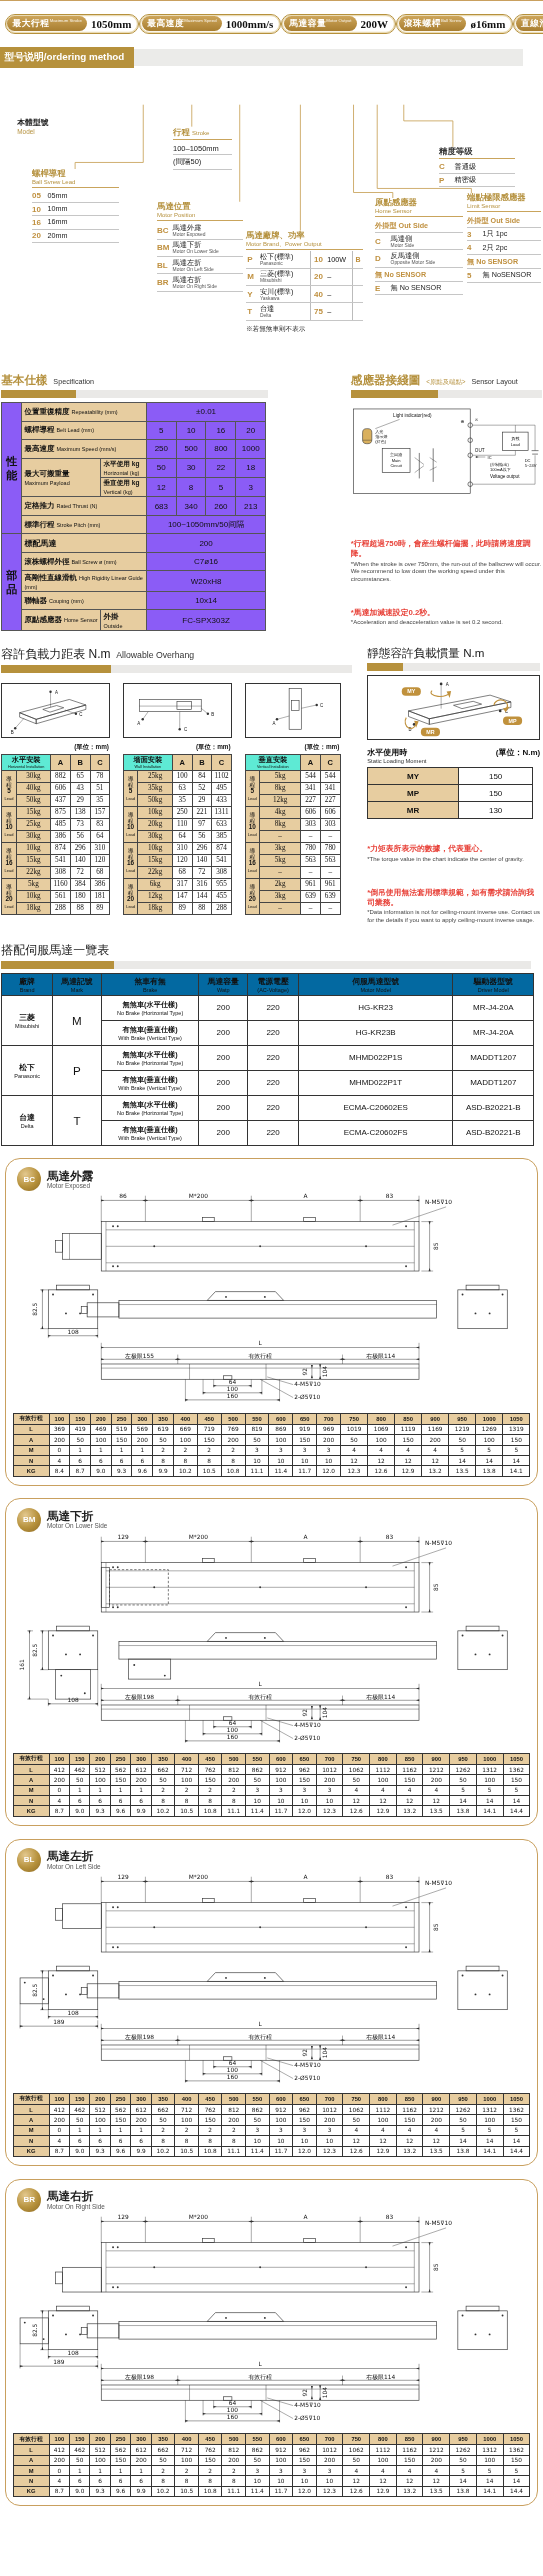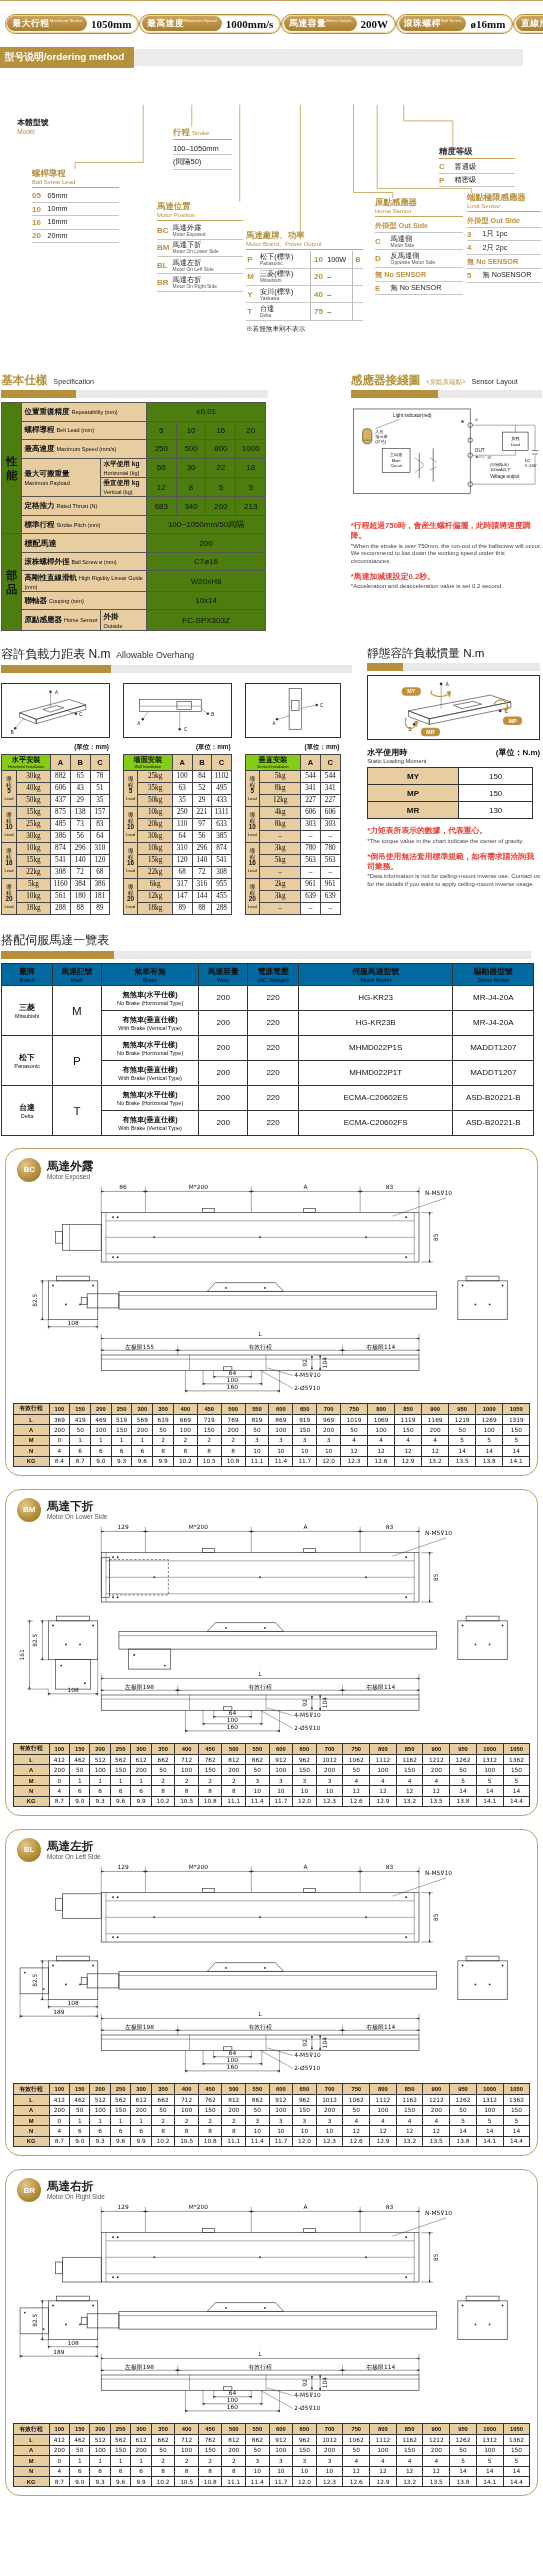--- a/index.html
+++ b/index.html
@@ -46,41 +46,41 @@
 .btab td{border-bottom:0.6px solid #c6c6c6;padding:1.7px 1.2px;vertical-align:middle}
 .btab .bc{color:#c09140;font-weight:bold;font-size:8px;width:12.7px}
 .btab .bnum{color:#c09140;font-weight:bold;font-size:8px;border-left:0.6px solid #bbb;width:15.6px;text-align:center}
 .btab .bw{font-size:7.2px;width:26.6px;}
 .btab .bx{color:#c09140;font-weight:bold;border-left:0.6px solid #bbb;width:10.4px;text-align:center}
 .bnote{font-size:6.6px;margin-top:4px;color:#222}
 
 .row2{display:flex;justify-content:space-between;padding:0 1.2px;margin-top:5.8px}
 .speccol{width:267px}
 .spec{border-collapse:collapse;width:265px;font-size:7px;margin-top:3.5px}
-.spec td{border:0.7px solid #555;padding:1.2px 2.3px;height:18.5px;background:#4d7c0f}
+.spec td{border:0.7px solid #555;padding:1.2px 2.3px;height:18.5px;background:#8b5cf6}
 .spec .grp{width:18.5px;font-size:11px;font-weight:bold;text-align:center;word-break:break-all;line-height:1.3;padding:1.2px 4px}
 .spec .lb{background:#e7cda0}
 .spec .z{font-size:7.5px;font-weight:bold}
 .spec .e{font-size:5.5px}
 .spec .v{text-align:center;font-size:8px}
 .senscol{width:191px}
-.snote{margin-top:7px}
+.snote{margin-top:25px}
 .snz{color:#e8433a;font-size:7.8px;font-weight:bold;line-height:1.3}
 .sne{color:#444;font-size:6px;line-height:1.25;margin-top:1.2px}
 
 .row3{display:flex;padding:0 1.2px;margin-top:15px}
 .ovh-left{width:351px}
 .ovh-cols{display:flex;gap:12.7px}
 .ocol{width:109px}
 .ocol.narrow{width:96px}
 .dbox{border:0.9px solid #333;height:55px;margin-top:5.8px}
 .unit{text-align:right;font-size:6.4px;font-weight:bold;margin:2.9px 1.2px 1.7px}
 .otab{border-collapse:collapse;width:100%;font-size:7px;text-align:center}
 .otab th,.otab td{border:0.7px solid #444;padding:0.6px 1.2px;height:12px}
-.otab .tt{background:#84cc16}
+.otab .tt{background:#5eead4}
 .otab .oz{display:block;font-size:7.2px;font-weight:bold}
 .otab .oe{display:block;font-size:3.8px;font-weight:normal}
 .otab .oc{background:#e7cda0;font-size:7.5px;width:19.7px;font-weight:bold}
 .otab .lead{background:#e7cda0;font-size:5.8px;line-height:1.05;width:14.5px;padding:0.6px 0}
 .otab .lead b{font-size:6.4px}
 .otab .ls{font-size:4px}
 .otab .wt{background:#e7cda0;font-family:"Liberation Serif",serif;font-size:7.2px}
 .otab .val{font-family:"Liberation Serif",serif;font-size:7.2px}
 .momcol{width:173px;margin-left:15px}
 .mom-title{font-size:11.6px;font-weight:normal;color:#1a1a1a}

